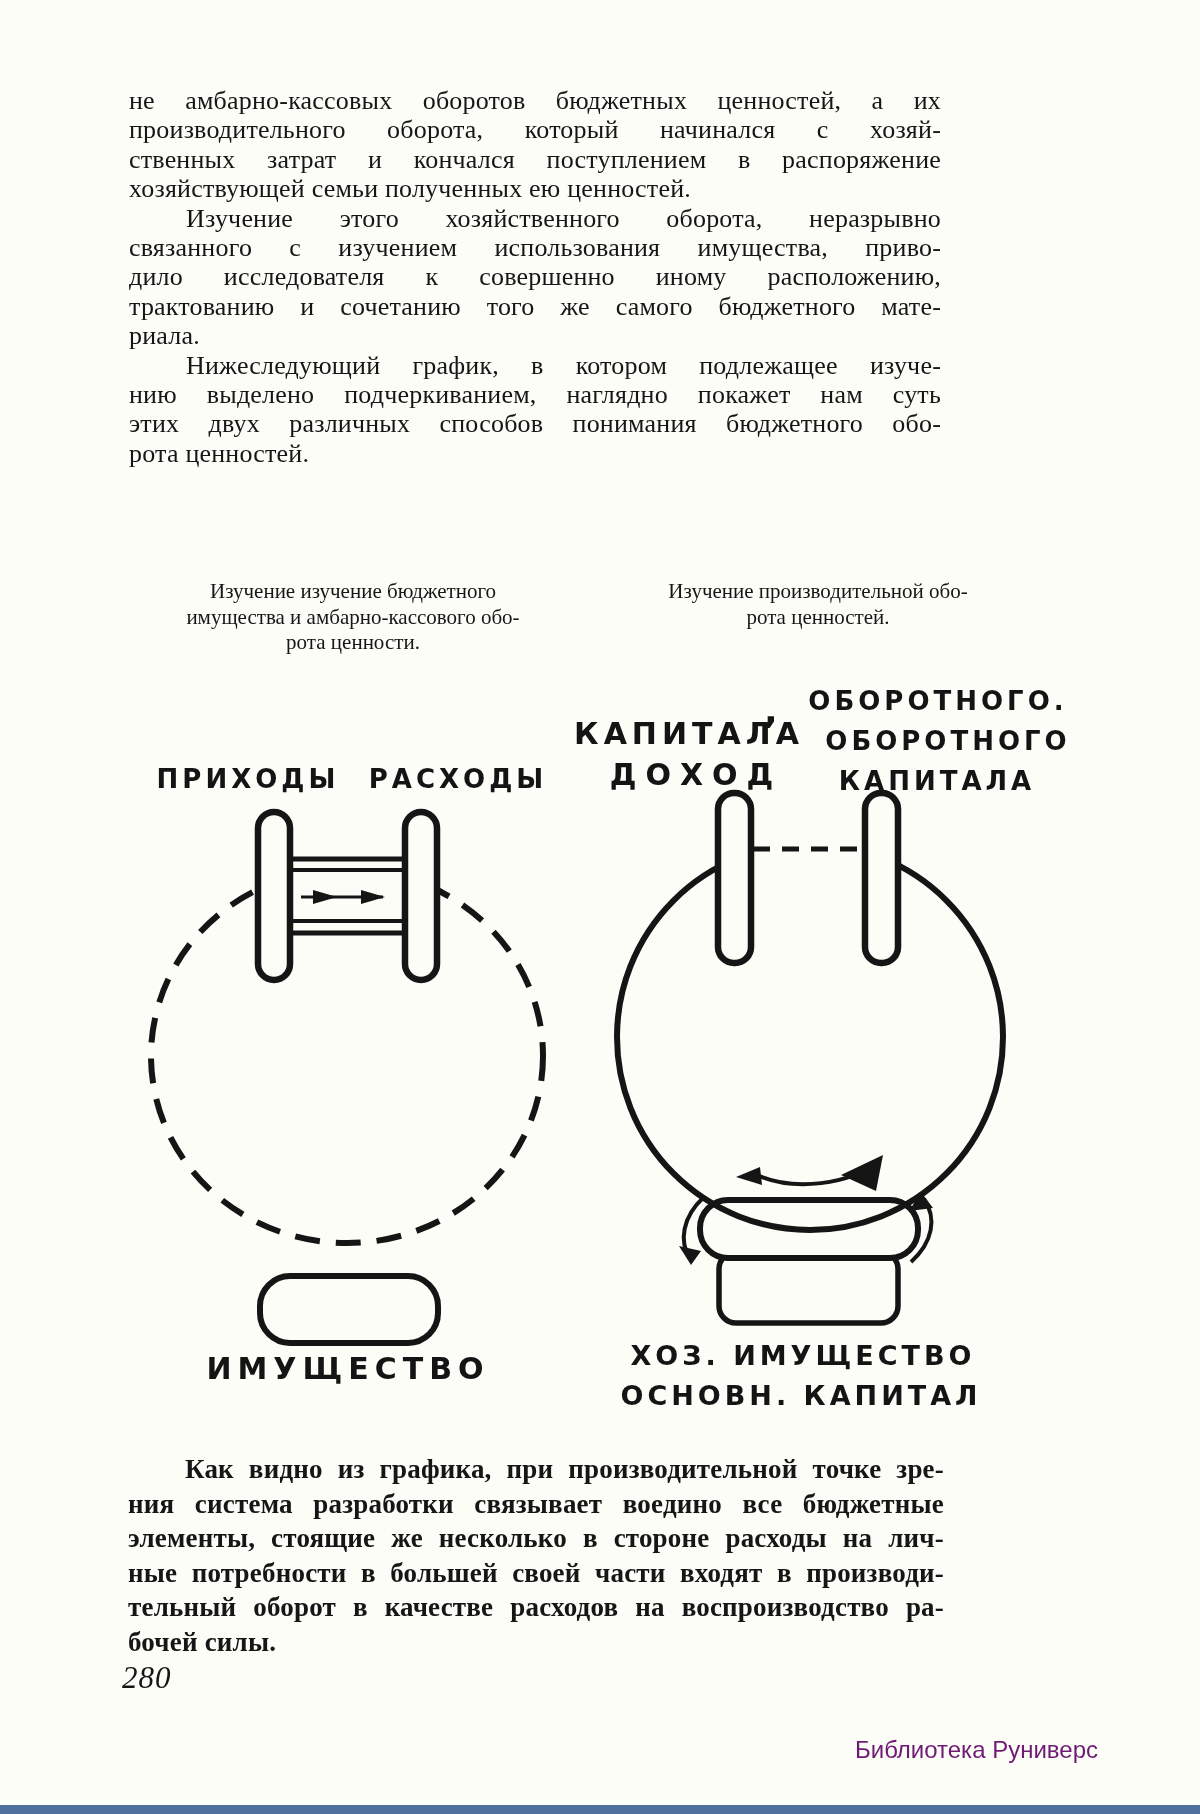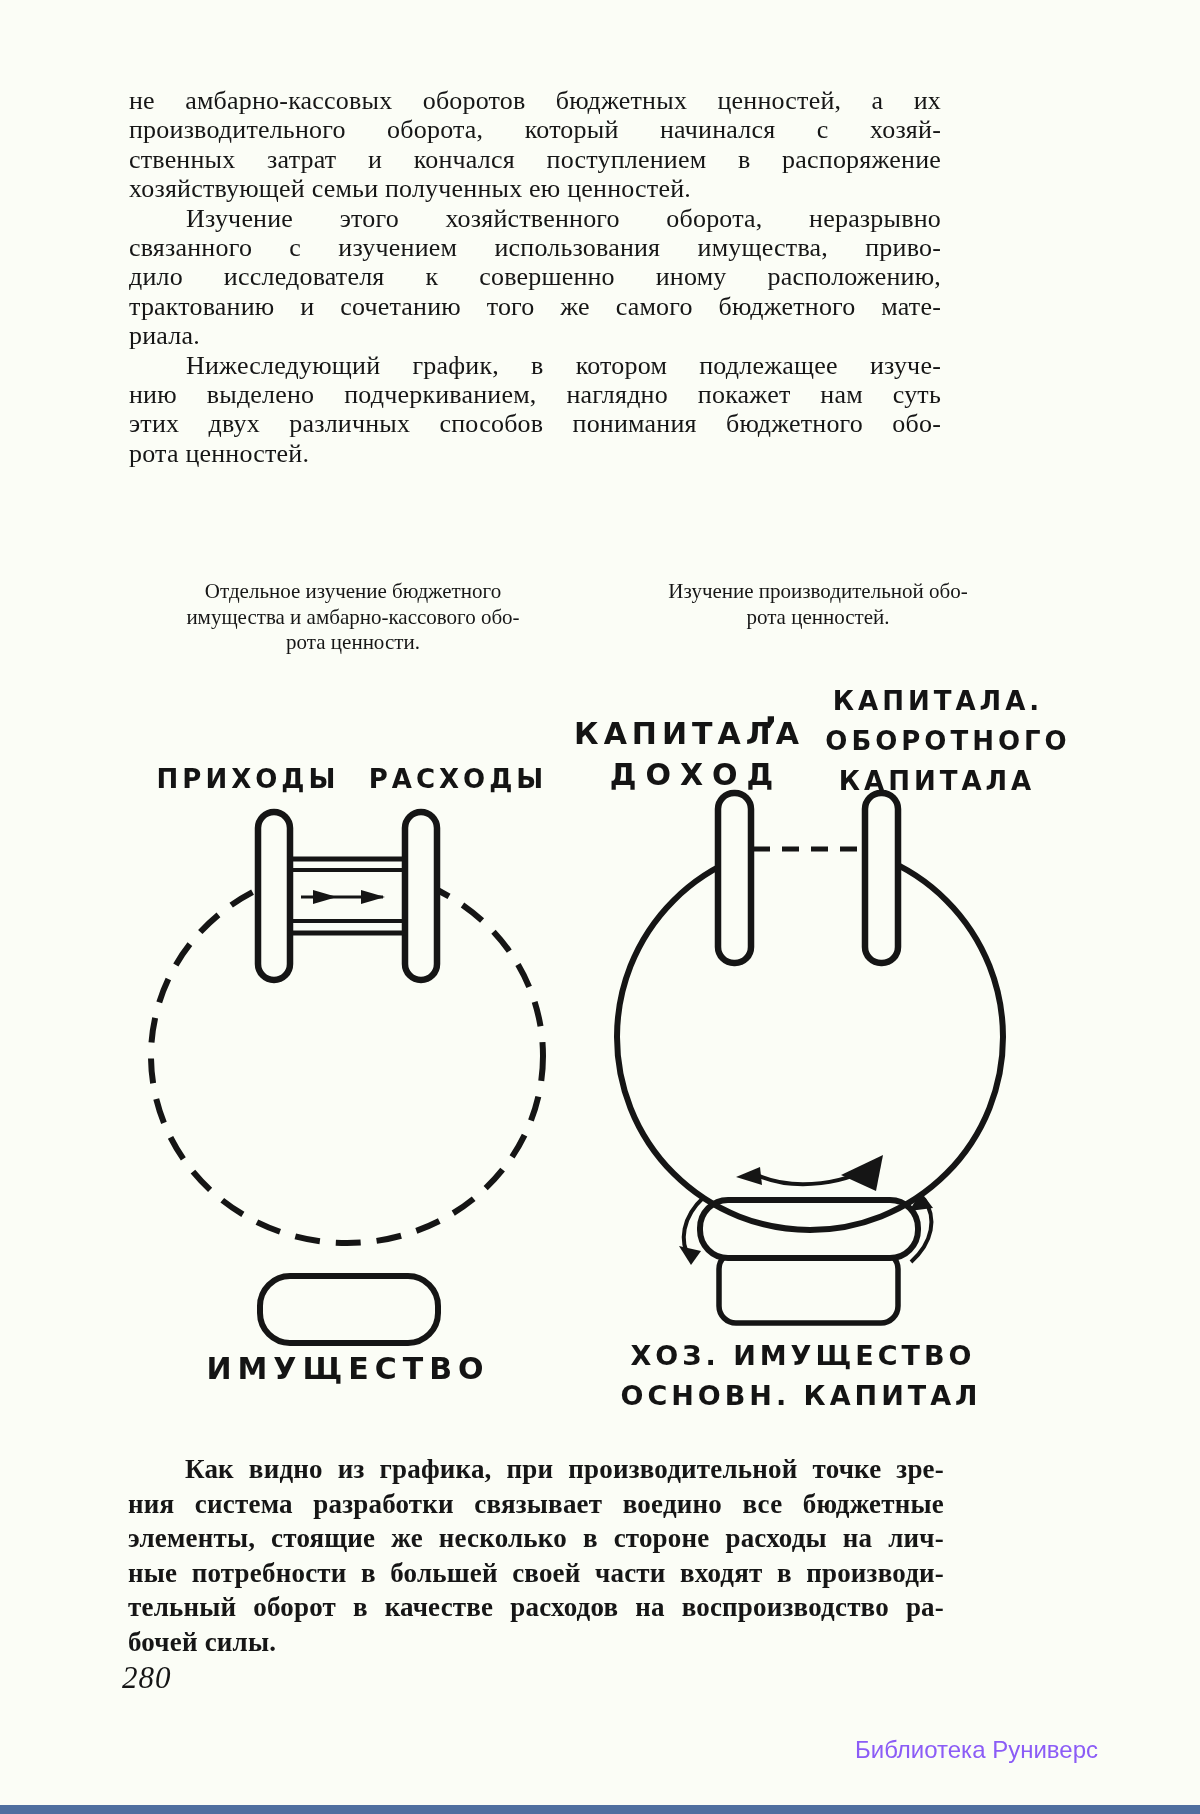--- a/index.html
+++ b/index.html
@@ -70,21 +70,21 @@
     left:122px; top:1660px;
     font-style:italic;
     font-size:31px;
     letter-spacing:1px;
   }
   #watermark{
     position:absolute;
     right:102px; top:1736px;
     font-family:"Liberation Sans","DejaVu Sans",sans-serif;
     font-size:24px;
-    color:#8b5cf6;
+    color:#701a75;
   }
   #footer-bar{
     position:absolute;
     left:0; bottom:0;
     width:100%; height:9px;
     background:#4f6f9f;
   }
 </style>
 </head>
 <body>
@@ -101,21 +101,21 @@
       <div>дило исследователя к совершенно иному расположению,</div>
       <div>трактованию и сочетанию того же самого бюджетного мате-</div>
       <div class="end">риала.</div>
       <div class="ind">Нижеследующий график, в котором подлежащее изуче-</div>
       <div>нию выделено подчеркиванием, наглядно покажет нам суть</div>
       <div>этих двух различных способов понимания бюджетного обо-</div>
       <div class="end">рота ценностей.</div>
     </div>
 
   <div class="caption" id="caption-left">
-      <div>Отдельное изучение бюджетного</div>
+      <div>Изучение изучение бюджетного</div>
       <div>имущества и амбарно-кассового обо-</div>
       <div>рота ценности.</div>
     </div>
   <div class="caption" id="caption-right">
       <div>Изучение производительной обо-</div>
       <div>рота ценностей.</div>
     </div>
 
   <svg id="figure-svg" viewBox="0 640 1200 800">
 
@@ -146,21 +146,21 @@
     <polygon points="691,1265 679,1246 701,1251" fill="#151515"></polygon>
     <path d="M 911,1262 C 933,1242 937,1218 924,1199" fill="none" stroke="#151515" stroke-width="4"></path>
     <polygon points="921,1192 909,1211 933,1208" fill="#151515"></polygon>
   </svg>
 
   <div class="dlabel fs27" id="lbl-prihody">ПРИХОДЫ</div>
   <div class="dlabel fs27" id="lbl-rashody">РАСХОДЫ</div>
   <div class="dlabel" id="lbl-valovoy">КАПИТАЛА</div>
   <div class="dlabel" id="lbl-dohod">ДОХОД</div>
   <div class="dlabel" id="lbl-comma">,</div>
-  <div class="dlabel fs27" id="lbl-avansirov">КАПИТАЛА.</div>
+  <div class="dlabel fs27" id="lbl-avansirov">ОБОРОТНОГО.</div>
   <div class="dlabel fs27" id="lbl-oborotnogo">ОБОРОТНОГО</div>
   <div class="dlabel fs27" id="lbl-kapitala">КАПИТАЛА</div>
   <div class="dlabel" id="lbl-imushchestvo">ИМУЩЕСТВО</div>
   <div class="dlabel" id="lbl-hoz">ХОЗ. ИМУЩЕСТВО</div>
   <div class="dlabel" id="lbl-osnovn">ОСНОВН. КАПИТАЛ</div>
 
   <div class="textblock" id="bottom-text">
       <div class="ind">Как видно из графика, при производительной точке зре-</div>
       <div>ния система разработки связывает воедино все бюджетные</div>
       <div>элементы, стоящие же несколько в стороне расходы на лич-</div>

